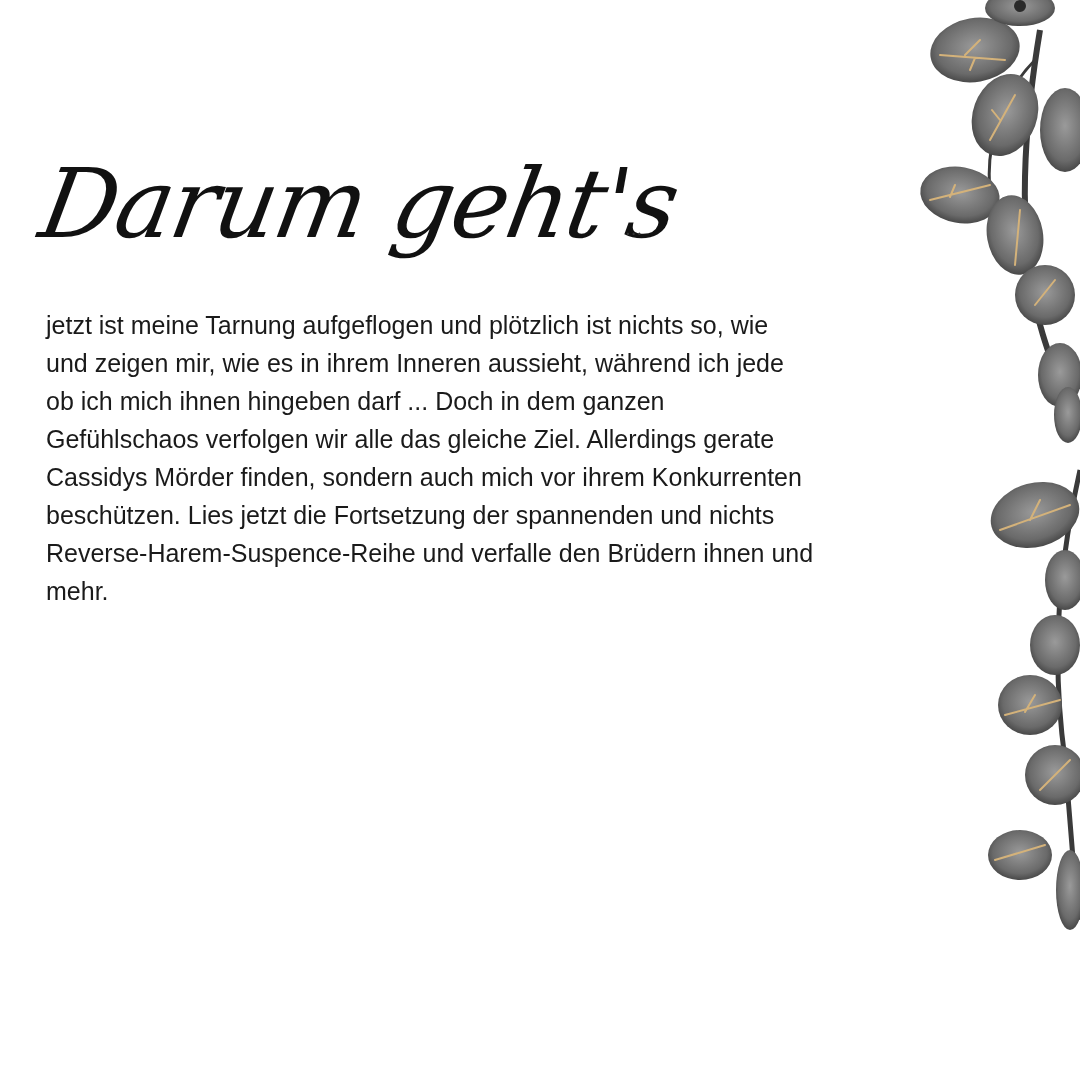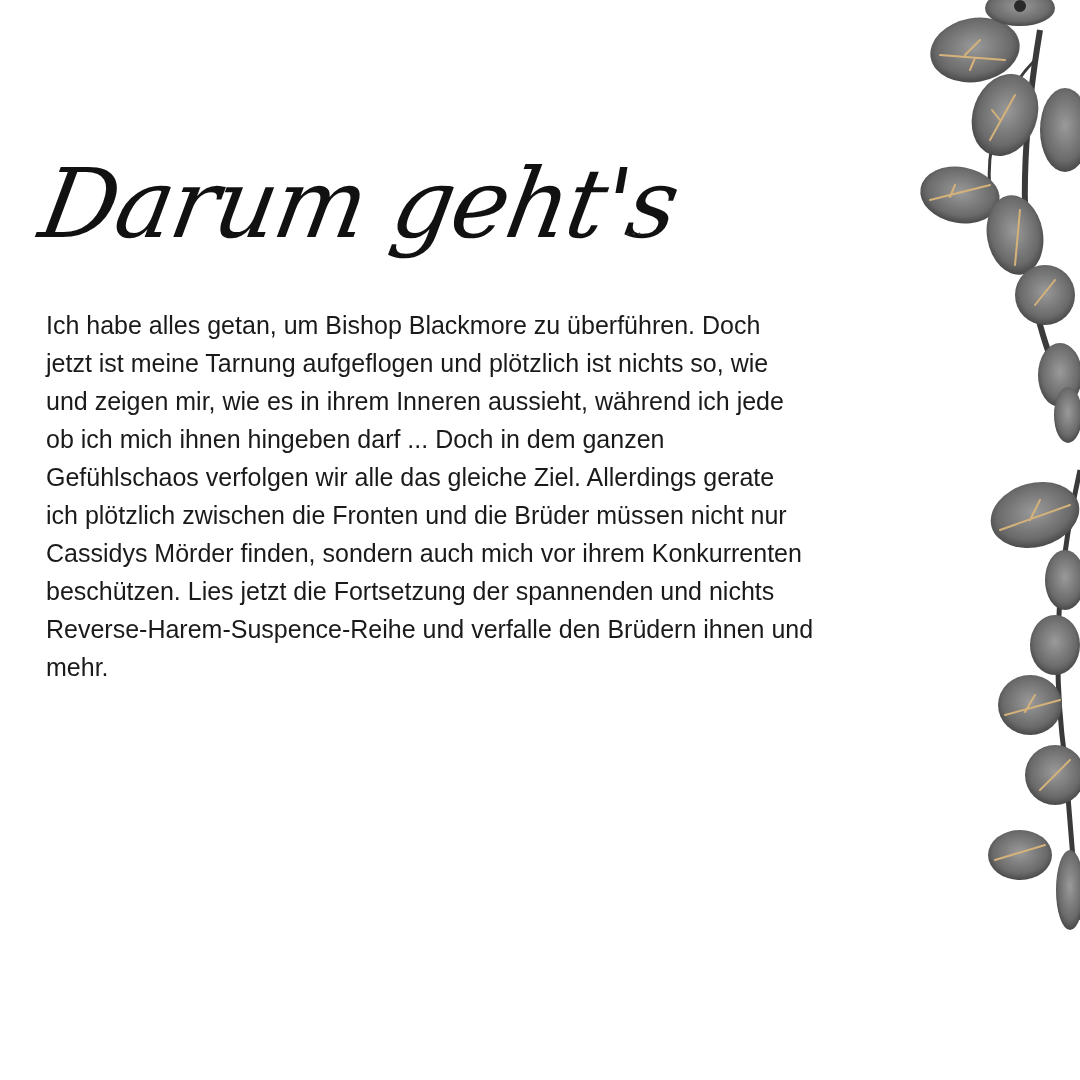--- a/index.html
+++ b/index.html
@@ -29,26 +29,24 @@
     }
   </style>
 </head>
 <body>
 
 <div class="title"></div>
 <div class="title-text">Darum geht's</div>
 <div class="title-ellipsis">...</div>
 
 <div class="body-text">
-  <span class="line">Ich habe alles getan, um Bishop Blackmore zu überführen. Doch</span>
   <span class="line">jetzt ist meine Tarnung aufgeflogen und plötzlich ist nichts so, wie</span>
   <span class="line">und zeigen mir, wie es in ihrem Inneren aussieht, während ich jede</span>
   <span class="line">ob ich mich ihnen hingeben darf ... Doch in dem ganzen</span>
   <span class="line">Gefühlschaos verfolgen wir alle das gleiche Ziel. Allerdings gerate</span>
-  <span class="line">ich plötzlich zwischen die Fronten und die Brüder müssen nicht nur</span>
   <span class="line">Cassidys Mörder finden, sondern auch mich vor ihrem Konkurrenten</span>
   <span class="line">beschützen. Lies jetzt die Fortsetzung der spannenden und nichts</span>
   <span class="line">Reverse-Harem-Suspence-Reihe und verfalle den Brüdern ihnen und</span>
   <span class="line">mehr.</span>
 </div>
 
 <div class="vine">
   <svg width="170" height="930" viewBox="910 0 170 930" xmlns="http://www.w3.org/2000/svg">
     <defs>
       <radialGradient id="lg" cx="50%" cy="45%" r="60%">

